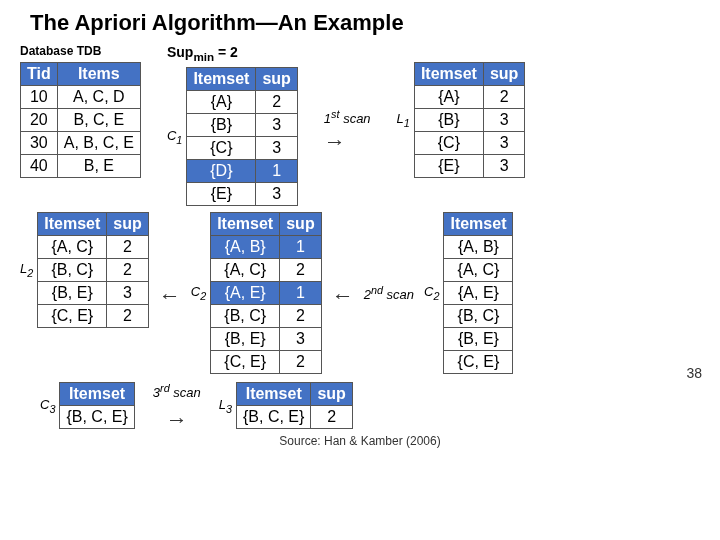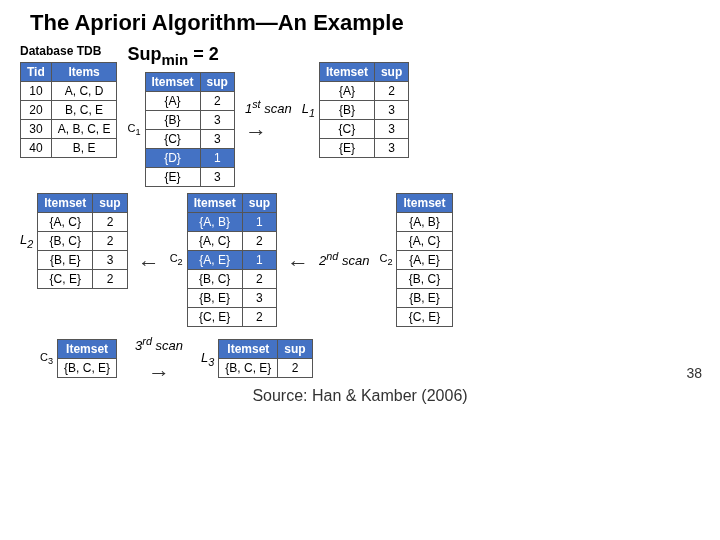--- a/index.html
+++ b/index.html
@@ -20,42 +20,42 @@
     h1 {
       font-size: 22px;
       font-weight: bold;
       text-align: left;
       margin-bottom: 8px;
       padding-left: 10px;
     }
     
     table {
       border-collapse: collapse;
-      font-size: 12px;
+      font-size: 16px;
     }
     th, td {
       border: 1px solid #555;
       padding: 2px 6px;
       text-align: center;
     }
     th {
       background: #4472c4;
       color: #fff;
       font-weight: bold;
     }
     .highlight-row td {
       background: #4472c4;
       color: #fff;
     }
     
     .row1 {
       display: flex;
       flex-direction: row;
       align-items: flex-start;
-      gap: 10px;
+      gap: 26px;
       margin-top: 4px;
     }
     .row2 {
       display: flex;
       flex-direction: row;
       align-items: flex-start;
       gap: 10px;
       margin-top: 6px;
     }
     .row3 {
@@ -75,34 +75,35 @@
       font-weight: bold;
       margin-bottom: 2px;
     }
     .scan-label {
       font-size: 13px;
       font-style: italic;
       font-weight: normal;
       white-space: nowrap;
     }
     .source {
-      font-size: 16px;
+      font-size: 12px;
       color: #333;
       text-align: center;
       margin-top: 6px;
     }
     .page-num {
       position: absolute;
       bottom: 24px;
       right: 18px;
       font-size: 14px;
       color: #333;
     }
     .c-label {
-      font-size: 11px;
+      font-size: 13px;
+      font-style: italic;
     }
     .l-label {
       font-size: 13px;
       font-style: italic;
     }
     .col-group {
       display: flex;
       flex-direction: column;
       align-items: flex-start;
     }
@@ -140,21 +141,21 @@
             <tr>
               <td>40</td>
               <td>B, E</td>
             </tr>
           </tbody>
       </table>
     </div>
 
     <div class="col-group" style="margin-top:0;">
       <div style="display:flex;flex-direction:row;align-items:center;gap:4px;margin-bottom:4px;">
-        <span style="font-size:18px;font-weight:bold;">Sup<sub>min</sub> = 2</span>
+        <span style="font-size:14px;font-weight:bold;">Sup<sub>min</sub> = 2</span>
       </div>
       <div style="display:flex;flex-direction:row;align-items:flex-start;gap:4px;">
         <span class="c-label" style="align-self:center;">C<sub>1</sub></span>
         <table>
           <thead>
             <tr>
               <th>Itemset</th>
               <th>sup</th>
             </tr>
           </thead>

